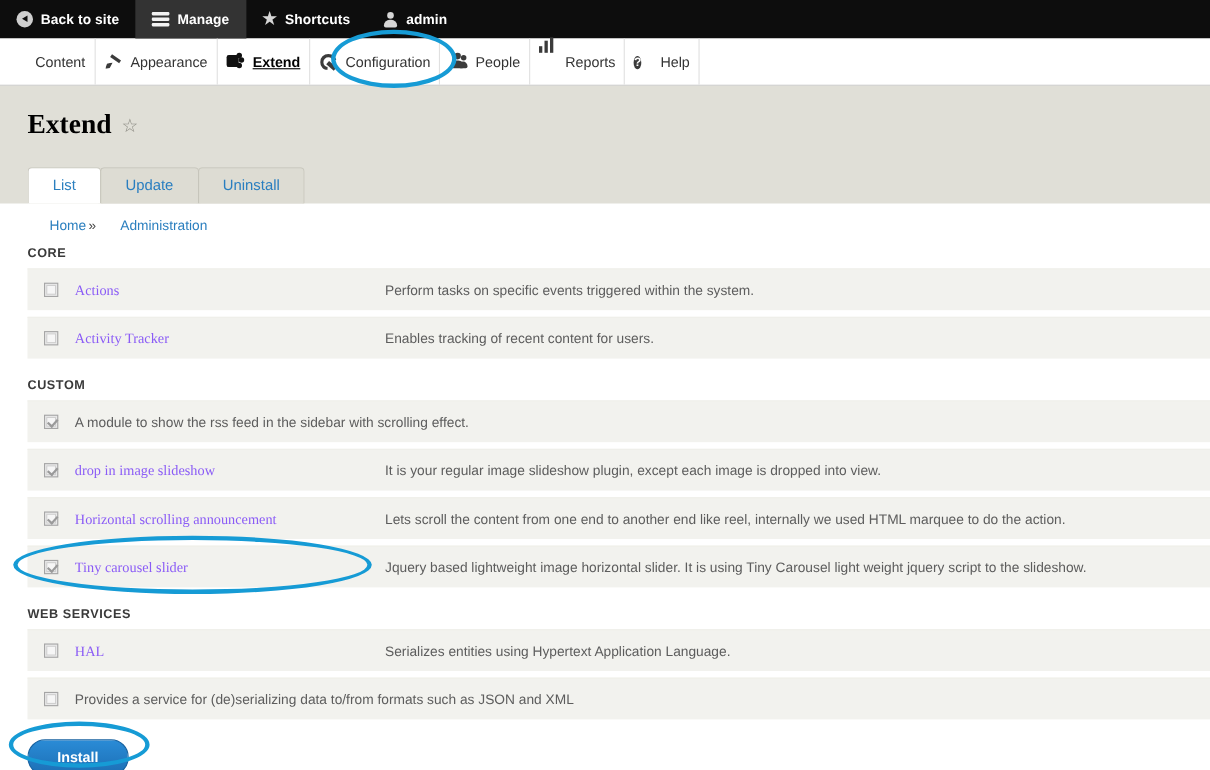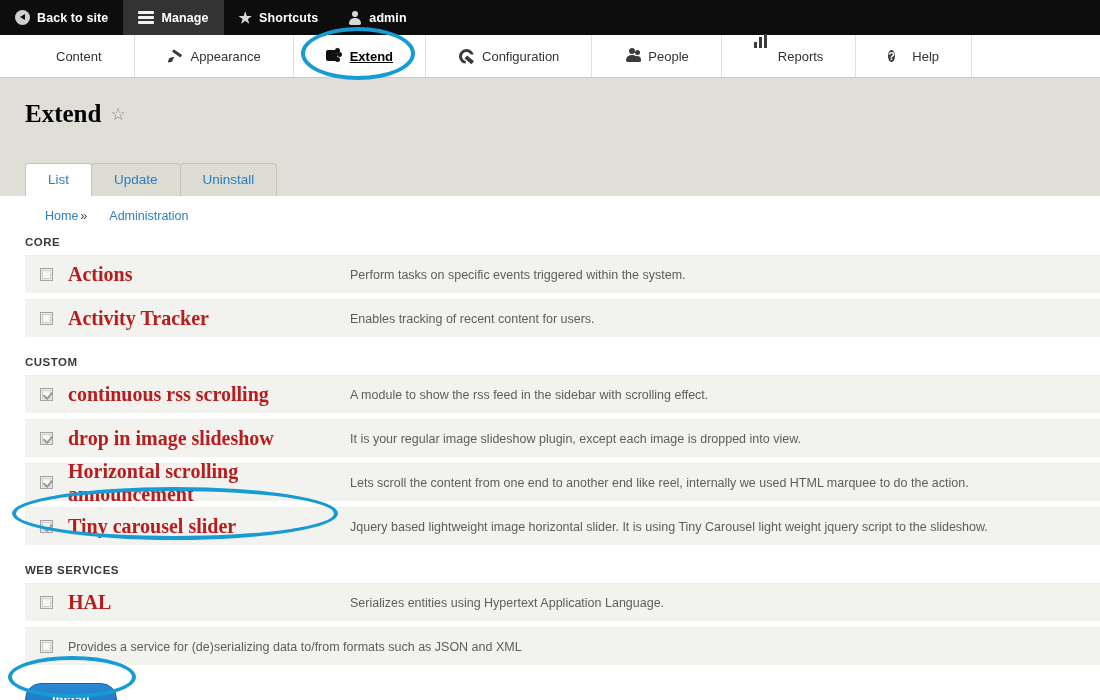--- a/index.html
+++ b/index.html
@@ -49,21 +49,21 @@
 
   
   .menu-bar {
     height: 43px; background: #fff;
     border-bottom: 1px solid #c9c9c9;
     display: flex; align-items: stretch;
     font-size: 13px;
   }
   .menu-item {
     display:flex; align-items:center; gap:7px;
-    padding: 0 32px; color:#333; cursor:pointer;
+    padding: 0 8px; color:#333; cursor:pointer;
     border-right: 1px solid #e0e0e0;
     white-space: nowrap;
   }
   .menu-item:first-child { border-left: none; }
   .menu-item.current > .menu-label { text-decoration: underline; color:#000; font-weight:600; }
 
   .mi-icon { width:17px; height:17px; position:relative; flex: 0 0 17px; }
 
   
   .ic-doc { width:12px; height:15px; background:#3b3b3b; position:relative; margin-left:2px;
@@ -121,21 +121,21 @@
     font-family: "Liberation Serif", serif;
     font-size: 25px; font-weight: bold; color: #000;
     margin: 0 0 0 25px; display:flex; align-items:center; gap:9px;
   }
   .title-star { font-size:17px; color:#8d8c84; font-weight: normal; }
 
   .tabs { display:flex; margin: 24px 0 0 25px; }
   .tab {
     padding: 8px 22px 9px 22px; font-size: 13.5px; color: #297ec0;
     background: #dddcd3; border:1px solid #c6c5bb; border-bottom:none;
-    border-radius: 4px 4px 0 0; margin-right: -1px; cursor:pointer;margin-top:11px;
+    border-radius: 4px 4px 0 0; margin-right: -1px; cursor:pointer;
   }
   .tab.active { background:#fff; color:#2b7fbf; border-color:#c6c5bb; position:relative; z-index:2; }
 
   .breadcrumb {
     padding: 13px 0 0 25px; font-size: 12.5px; color:#5a5a5a;
     background:#fff;
   }
   .breadcrumb a { color:#2b7fbf; text-decoration:none;margin-left:20px; }
   .bc-sep { color:#444; padding:0 2px; }
 
@@ -155,21 +155,21 @@
     width: 13px; height: 13px; border:1px solid #a5a5a5; background:#e9e9e9;
     position:relative; display:inline-block;
   }
   .cb::before{content:"";position:absolute;left:1px;top:1px;right:1px;bottom:1px;background:#f6f6f6;border:1px solid #cfcfcf;}
   .cb.checked::after{
     content:""; position:absolute; left:4px; top:1px; width:3.5px; height:7px;
     border:solid #9a9a9a; border-width:0 2px 2px 0; transform:rotate(42deg); z-index:2;
   }
   .mod-name {
     font-family: "Liberation Serif", serif;
-    font-weight: bold; font-size:20px; color:#b91c1c;
+    font-weight: normal; font-size:13px; color:#8b5cf6;
     width: 282px;
   }
   .mod-desc { font-size: 12.5px; color:#5d5d5d; }
 
   
   .actions { padding: 12px 0 0 25px; }
   .btn-install {
     display:inline-block; padding: 8px 26px; border-radius: 16px;
     background: linear-gradient(#2a8bd6, #1c6fb5);
     color:#fff; font-size:13px; font-weight:bold; border:1px solid #1862a0;
@@ -274,21 +274,20 @@
           <span class="cb"></span>
         </div>
         <div class="mod-name">Activity Tracker</div>
         <div class="mod-desc">Enables tracking of recent content for users.</div>
       </div>
       <div class="group-label">CUSTOM</div>
       <div class="mod-row">
         <div class="mod-cb">
           <span class="cb checked"></span>
         </div>
-        <div class="mod-name">continuous rss scrolling</div>
         <div class="mod-desc">A module to show the rss feed in the sidebar with scrolling effect.</div>
       </div>
       <div class="mod-row">
         <div class="mod-cb">
           <span class="cb checked"></span>
         </div>
         <div class="mod-name">drop in image slideshow</div>
         <div class="mod-desc">It is your regular image slideshow plugin, except each image is dropped into view.</div>
       </div>
       <div class="mod-row">

